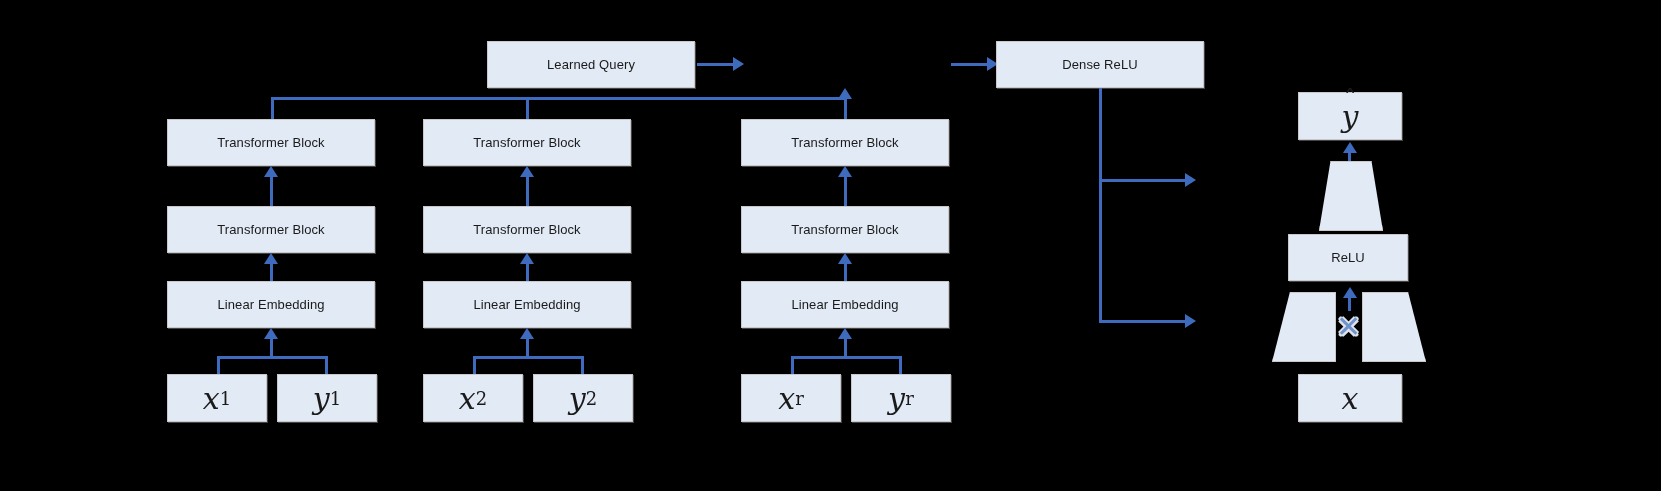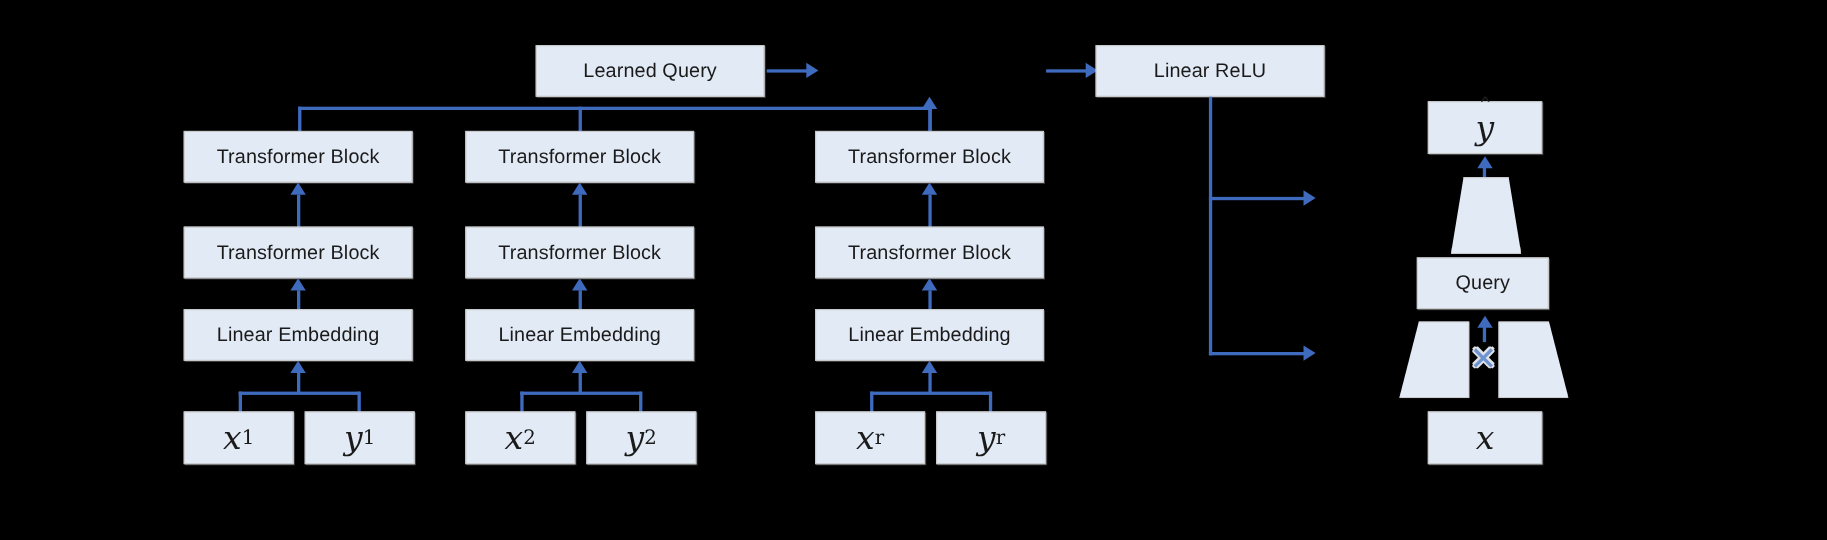--- a/index.html
+++ b/index.html
@@ -20,21 +20,21 @@
   .node {
     position: absolute;
     box-sizing: border-box;
     background: #e2eaf5;
     border: 1px solid #c9c9c9;
     box-shadow: 1px 1px 0 rgba(150,150,150,0.45);
     display: flex;
     align-items: center;
     justify-content: center;
     color: #1a1a1a;
-    font-size: 18px;
+    font-size: 13px;
     font-family: "Liberation Sans", sans-serif;
     white-space: nowrap;
     letter-spacing: 0.1px;
   }
   .node.math {
     font-family: "DejaVu Serif", serif;
     font-style: italic;
     font-size: 30px;
   }
   .node.math .sub {
@@ -112,21 +112,21 @@
 
   <div class="node" style="left:487px; top:41px; width:208px; height:47px;">Learned Query</div>
 
   <div class="hline" style="left:697px; top:63px; width:40px;"></div>
   <div class="arrow-right" style="left:733px; top:57px;"></div>
 
 
   <div class="hline" style="left:951px; top:63px; width:42px;"></div>
   <div class="arrow-right" style="left:987px; top:57px;"></div>
 
-  <div class="node" style="left:996px; top:41px; width:208px; height:47px;">Linear ReLU</div>
+  <div class="node" style="left:996px; top:41px; width:208px; height:47px;">Dense ReLU</div>
 
   <div class="hline" style="left:271px; top:97px; width:576px;"></div>
   <div class="vline" style="left:271px; top:97px; height:23px;"></div>
   <div class="vline" style="left:526px; top:97px; height:23px;"></div>
   <div class="vline" style="left:844px; top:97px; height:23px;"></div>
   <div class="vline" style="left:844px; top:97px; height:23px;"></div>
   <div class="arrow-up" style="left:838px; top:88px;"></div>
 
   <div class="node" style="left:167px; top:119px; width:208px; height:47px;">Transformer Block</div>
 
@@ -219,21 +219,21 @@
     <span class="hatwrap">
       <span class="hat">ˆ</span><span>y</span>
     </span>
   </div>
 
   <div class="arrow-up" style="left:1343px; top:142px;"></div>
   <div class="vline" style="left:1348px; top:152px; height:14px;"></div>
 
   <div class="trap narrow-top" style="left:1319px; top:161px; width:62px; height:68px;"></div>
 
-  <div class="node" style="left:1288px; top:234px; width:120px; height:47px;">Query</div>
+  <div class="node" style="left:1288px; top:234px; width:120px; height:47px;">ReLU</div>
 
   <div class="arrow-up" style="left:1343px; top:287px;"></div>
   <div class="vline" style="left:1348px; top:297px; height:14px;"></div>
 
   <div class="trap lean-left" style="left:1272px; top:292px; width:62px; height:68px;"></div>
   <div class="trap lean-right" style="left:1362px; top:292px; width:62px; height:68px;"></div>
 
   <div class="xmark" style="left:1336px; top:312px;">✕</div>
 
   <div class="node math" style="left:1298px; top:374px; width:104px; height:48px;">

